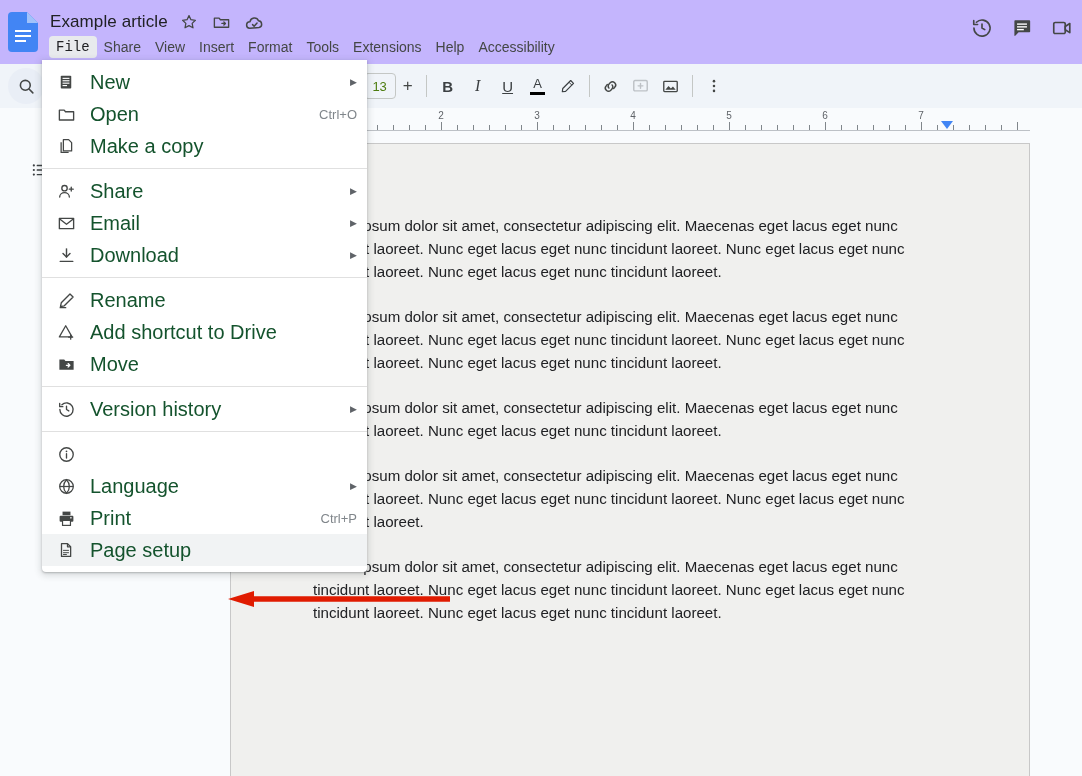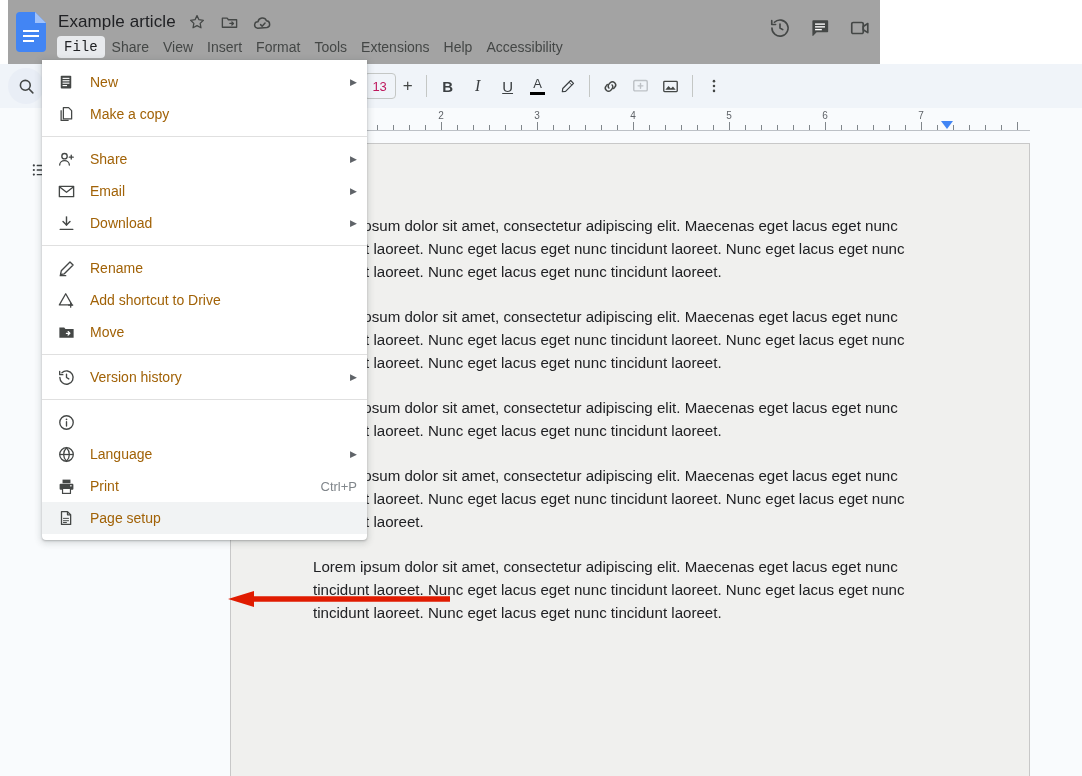--- a/index.html
+++ b/index.html
@@ -5,38 +5,38 @@
   * { box-sizing: border-box; margin: 0; padding: 0; }
   html, body {
     width: 1082px; height: 776px;
     font-family: "Liberation Sans", sans-serif;
     background: #ffffff;
     overflow: hidden;
   }
   .app { position: relative; width: 1082px; height: 776px; background: #ffffff; }
 
   
-  .header { position: absolute; left: 8px; top: 0; width: 872px; height: 64px; background: #a3a3a3; }
+  .header { position: absolute; left: 0; top: 0; width: 1082px; height: 64px; background: #c4b5fd; }
   .docs-logo { position: absolute; left: 8px; top: 12px; width: 30px; height: 40px; }
   .title-row { position: absolute; left: 50px; top: 8px; display: flex; align-items: center; height: 28px; }
   .doc-title { font-size: 17px; color: #202124; letter-spacing: .1px; white-space: nowrap; }
   .title-icon { width: 24px; height: 24px; margin-left: 9px; display: flex; align-items: center; justify-content: center; cursor: pointer; }
   .menubar { position: absolute; left: 49px; top: 36px; display: flex; align-items: center; height: 22px; }
   .menu-item { font-size: 14px; color: #444746; padding: 2px 7px; border-radius: 4px; cursor: pointer; white-space: nowrap; line-height: 18px; }
   .menu-item.active { background: #e8eaed; color: #202124; font-family: Liberation Mono, monospace; }
   .header-right { position: absolute; right: 0; top: 8px; display: flex; align-items: center; height: 40px; }
   .hr-icon { width: 40px; height: 40px; display: flex; align-items: center; justify-content: center; cursor: pointer; }
 
   
   .toolbar { position: absolute; left: 0; top: 64px; width: 1082px; height: 44px; background: #f0f4f9; display: flex; align-items: center; }
   .tb-round { width: 36px; height: 36px; border-radius: 50%; background: #e9eef6; display: flex; align-items: center; justify-content: center; margin-left: 8px; cursor: pointer; }
   .tb-sep { width: 1px; height: 22px; background: #c4c7c5; margin: 0 6px; }
   .tb-select { display: flex; align-items: center; height: 30px; border-radius: 4px; padding: 0 4px 0 8px; cursor: pointer; color: #3c4043; font-size: 14px; }
   .tb-caret { margin-left: 10px; font-size: 9px; color: #444746; }
-  .fontsize-box { width: 32px; height: 26px; border: 1px solid #c4c7c5; border-radius: 4px; display: flex; align-items: center; justify-content: center; font-size: 13px; color: #be185d; cursor: text; background: #f0f4f9; text-align: center; }
+  .fontsize-box { width: 32px; height: 26px; border: 1px solid #c4c7c5; border-radius: 4px; display: flex; align-items: center; justify-content: center; font-size: 13px; color: #4d7c0f; cursor: text; background: #f0f4f9; text-align: center; }
   .step-btn { width: 24px; height: 26px; display: flex; align-items: center; justify-content: center; font-size: 17px; color: #444746; cursor: pointer; }
   .fmt-btn { width: 30px; height: 30px; display: flex; align-items: center; justify-content: center; font-size: 15px; color: #3c4043; border-radius: 4px; cursor: pointer; }
 
   
   .ruler-area { position: absolute; left: 0; top: 108px; width: 1082px; height: 28px; background: #f9fbfd; }
   .ruler { position: absolute; left: 230px; top: 0; width: 800px; height: 28px; }
   .rlabel { position: absolute; top: 2px; font-size: 10px; color: #5f6368; transform: translateX(-50%); }
   .tick { position: absolute; width: 1px; background: #80868b; }
   .tick.minor { top: 17px; height: 5px; }
   .tick.major { top: 14px; height: 8px; }
@@ -49,21 +49,21 @@
   .page-body { position: absolute; left: 82px; top: 70px; width: 628px; }
   .para { font-size: 15.1px; line-height: 23px; color: #202124; margin-bottom: 22px; text-align: left; }
   .outline-icon { position: absolute; left: 28px; top: 22px; width: 24px; height: 24px; display: flex; align-items: center; justify-content: center; cursor: pointer; }
 
   
   .menu-popup { position: absolute; left: 42px; top: 60px; width: 325px; background: #ffffff; border-radius: 0 0 4px 4px;
                 box-shadow: 0 2px 6px 2px rgba(60,64,67,.15), 0 1px 2px rgba(60,64,67,.3); padding: 6px 0 6px 0; z-index: 40; }
   .mrow { display: flex; align-items: center; height: 32px; padding: 0 10px 0 12px; cursor: pointer; position: relative; }
   .mrow.highlight { background: #f1f3f4; }
   .micon { width: 24px; height: 24px; margin-right: 12px; display: flex; align-items: center; justify-content: center; color: #444746; flex: 0 0 24px; }
-  .mlabel { font-size: 14px; color: #a16207; flex: 1; white-space: nowrap; }
+  .mlabel { font-size: 20px; color: #14532d; flex: 1; white-space: nowrap; }
   .mshort { font-size: 13px; color: #80868b; margin-left: 12px; white-space: nowrap; }
   .marrow { font-size: 9px; color: #5f6368; margin-left: 12px; }
   .mdiv { height: 1px; background: #e0e0e0; margin: 6px 0; }
 
   
   .annot { position: absolute; left: 228px; top: 591px; width: 222px; height: 16px; z-index: 60; pointer-events: none; }
 </style>
 </head>
 <body>
 
@@ -326,20 +326,29 @@
             <rect x="7.4" y="9.6" width="9.2" height="1.5" fill="#fff"></rect>
             <rect x="7.4" y="12.8" width="9.2" height="1.5" fill="#fff"></rect>
             <rect x="7.4" y="16" width="6" height="1.5" fill="#fff"></rect>
           </svg>
         </span>
         <span class="mlabel">New</span>
         <span class="marrow">▶</span>
       </div>
       <div class="mrow">
         <span class="micon">
+          <svg width="19" height="19" viewBox="0 0 24 24" fill="none" stroke="#444746" stroke-width="1.7" stroke-linejoin="round">
+            <path d="M3 6.5h6.1l1.6 2H21v10.5H3z"></path>
+          </svg>
+        </span>
+        <span class="mlabel">Open</span>
+        <span class="mshort">Ctrl+O</span>
+      </div>
+      <div class="mrow">
+        <span class="micon">
           <svg width="18" height="18" viewBox="0 0 24 24" fill="none" stroke="#444746" stroke-width="1.7" stroke-linejoin="round">
             <path d="M8.5 3.5h7l4 4v11h-11z"></path>
             <path d="M5.5 7v13.5h10"></path>
           </svg>
         </span>
         <span class="mlabel">Make a copy</span>
       </div>
       <div class="mdiv"></div>
       <div class="mrow">
         <span class="micon">

